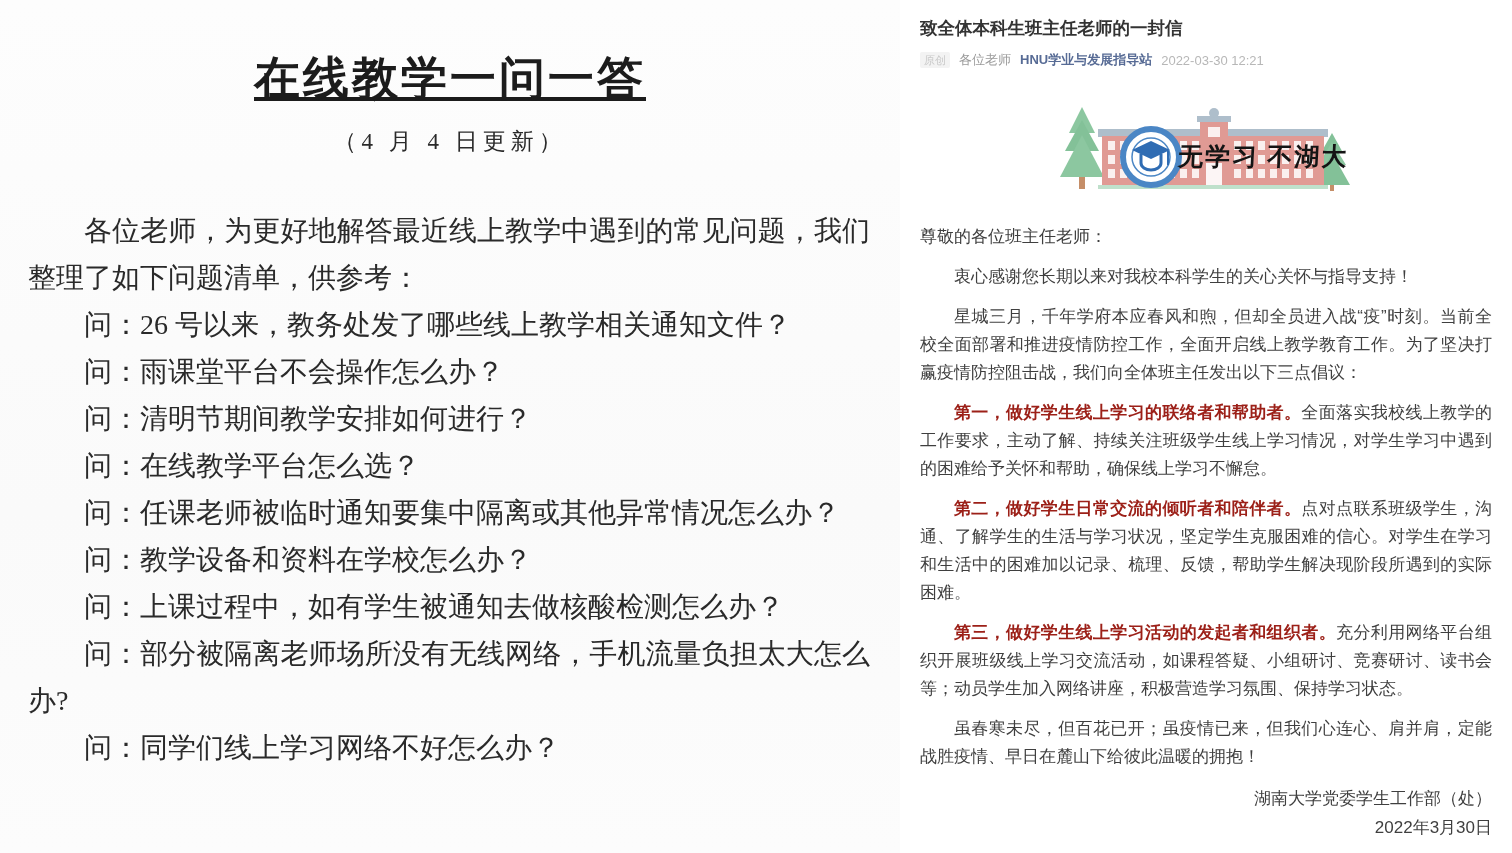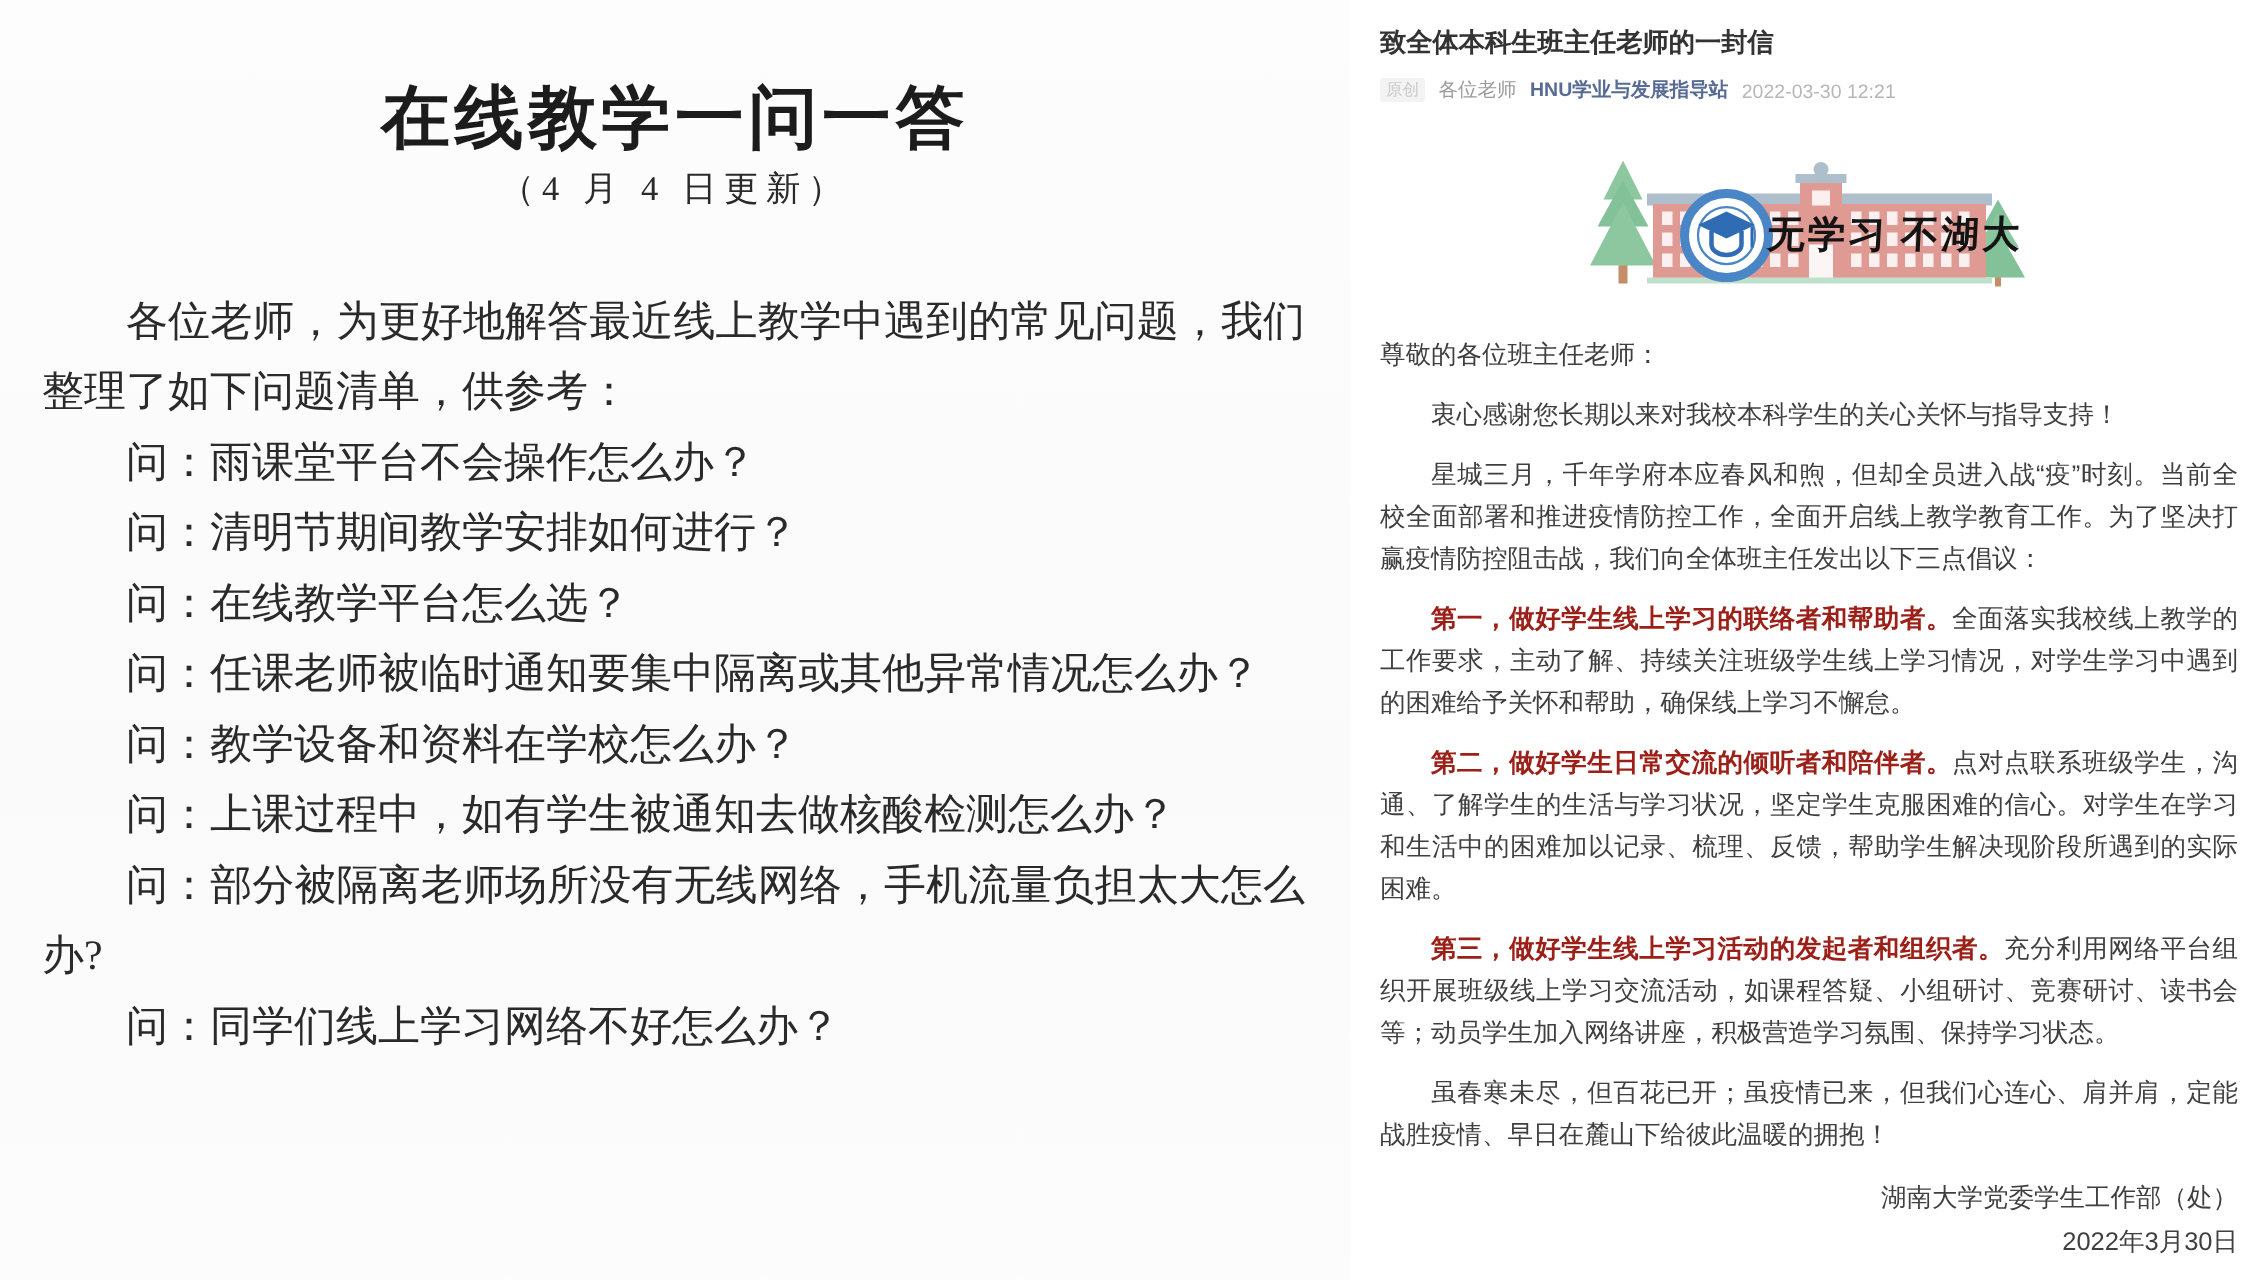--- a/index.html
+++ b/index.html
@@ -10,24 +10,24 @@
   }
   
   .left-pane{
     position:absolute;left:0;top:0;width:900px;height:853px;
     background:linear-gradient(180deg,#fdfdfd 0%,#fafafa 60%,#fcfcfc 100%);
     color:#262626;
     font-family:"Liberation Serif", serif;
   }
   .left-title{
     margin:48px 0 0;text-align:center;
-    font-size:46px;font-weight:700;letter-spacing:3px;color:#1c1c1c;
+    font-size:46px;font-weight:700;letter-spacing:3px;color:#1c1c1c;text-decoration:underline;
   }
   .left-subtitle{
-    text-align:center;
+    margin-top:16px;text-align:center;
     font-size:23px;letter-spacing:5px;color:#2a2a2a;
   }
   .left-body{
     margin:50px 30px 0 28px;
     font-size:28px;line-height:47px;color:#2a2a2a;
     text-align:justify;
   }
   .left-body p{margin:0;text-indent:2em;}
   
   .right-pane{
@@ -58,20 +58,21 @@
   .signature div{line-height:28.5px;}
 </style>
 </head>
 <body>
 
 <div class="left-pane">
   <h1 class="left-title">在线教学一问一答</h1>
   <div class="left-subtitle">（4 月 4 日更新）</div>
   <div class="left-body">
     <p>各位老师，为更好地解答最近线上教学中遇到的常见问题，我们整理了如下问题清单，供参考：</p>
+    <p>问：26 号以来，教务处发了哪些线上教学相关通知文件？</p>
     <p>问：雨课堂平台不会操作怎么办？</p>
     <p>问：清明节期间教学安排如何进行？</p>
     <p>问：在线教学平台怎么选？</p>
     <p>问：任课老师被临时通知要集中隔离或其他异常情况怎么办？</p>
     <p>问：教学设备和资料在学校怎么办？</p>
     <p>问：上课过程中，如有学生被通知去做核酸检测怎么办？</p>
     <p>问：部分被隔离老师场所没有无线网络，手机流量负担太大怎么办?</p>
     <p>问：同学们线上学习网络不好怎么办？</p>
   </div>
 </div>

